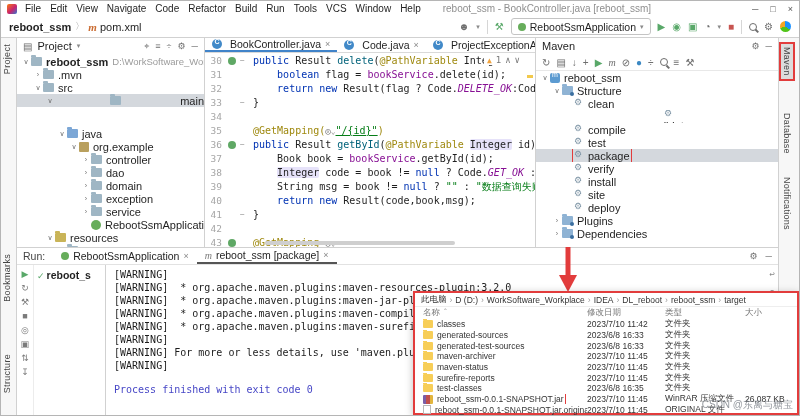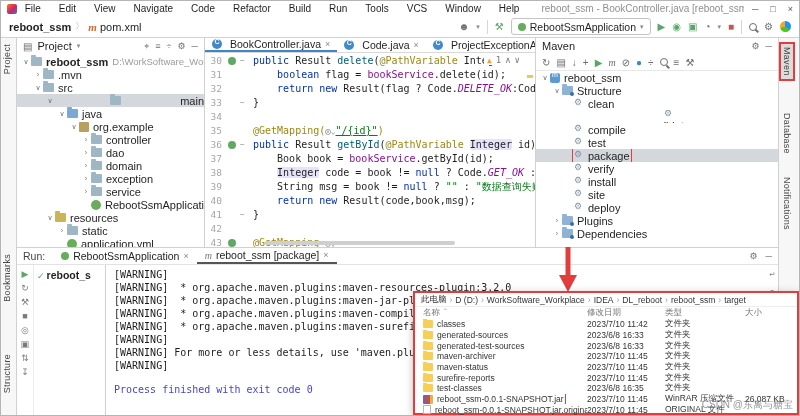--- a/index.html
+++ b/index.html
@@ -1,21 +1,21 @@
 <!DOCTYPE html>
 <html><head>
 <meta charset="utf-8">
 <style>
   *{box-sizing:border-box;margin:0;padding:0}
   html,body{background:#888}
   #app{position:relative;width:800px;height:416px;background:#fff;font-family:"Liberation Sans",sans-serif;color:#1f1f1f;overflow:hidden;border:1px solid #b5b5b5}
   
   #menubar{height:15px;display:flex;align-items:center;gap:8px;padding:0 6px;font-size:10px;background:#fff}
   #logo{width:10px;height:10px;border-radius:2px;background:linear-gradient(135deg,#f97a12,#c9256e 55%,#3177d2)}
-  #menus{display:flex;gap:18px}
+  #menus{display:flex;gap:9px}
   .menu-item{cursor:default}
   #win-title{color:#8f8f8f;margin-left:14px;white-space:nowrap;overflow:hidden}
   #win-controls{margin-left:auto;display:flex;gap:12px;color:#555;font-size:9px}
   #row2{height:22px;display:flex;align-items:center;padding:0 8px;border-bottom:1px solid #d1d1d1;font-size:11px;background:#fff}
   .crumb-sep{color:#9a9a9a;margin:0 4px;font-size:9px}
   .m-ico{font-family:"Liberation Serif",serif;font-style:italic;font-weight:bold;color:#cb6d33;margin-right:3px}
   #rtb{margin-left:auto;display:flex;align-items:center;gap:7px}
   .tbi{font-size:10px;color:#6e6e6e;line-height:12px}
   .g-green{color:#59a869}.g-red{color:#c75450}
   .vdiv{width:1px;height:14px;background:#d6d6d6}
@@ -226,21 +226,21 @@
               <div class="trow" style="padding-left: 16px;">
                 <span class="chev">∨</span>
                 <span class="ico i-folder"></span>
                 <span class="lbl">src</span>
               </div>
               <div class="trow sel" style="padding-left: 28px; justify-content: space-between;">
                 <span class="chev">∨</span>
                 <span class="ico i-folder"></span>
                 <span class="lbl">main</span>
               </div>
-              <div class="trow" style="padding-left: 40px;">
+              <div class="trow" style="padding-left: 40px; margin-top: 20px;">
                 <span class="chev">∨</span>
                 <span class="ico i-folder-src"></span>
                 <span class="lbl">java</span>
               </div>
               <div class="trow" style="padding-left: 52px;">
                 <span class="chev">∨</span>
                 <span class="ico i-pkg"></span>
                 <span class="lbl">org.example</span>
               </div>
               <div class="trow" style="padding-left: 64px;">

